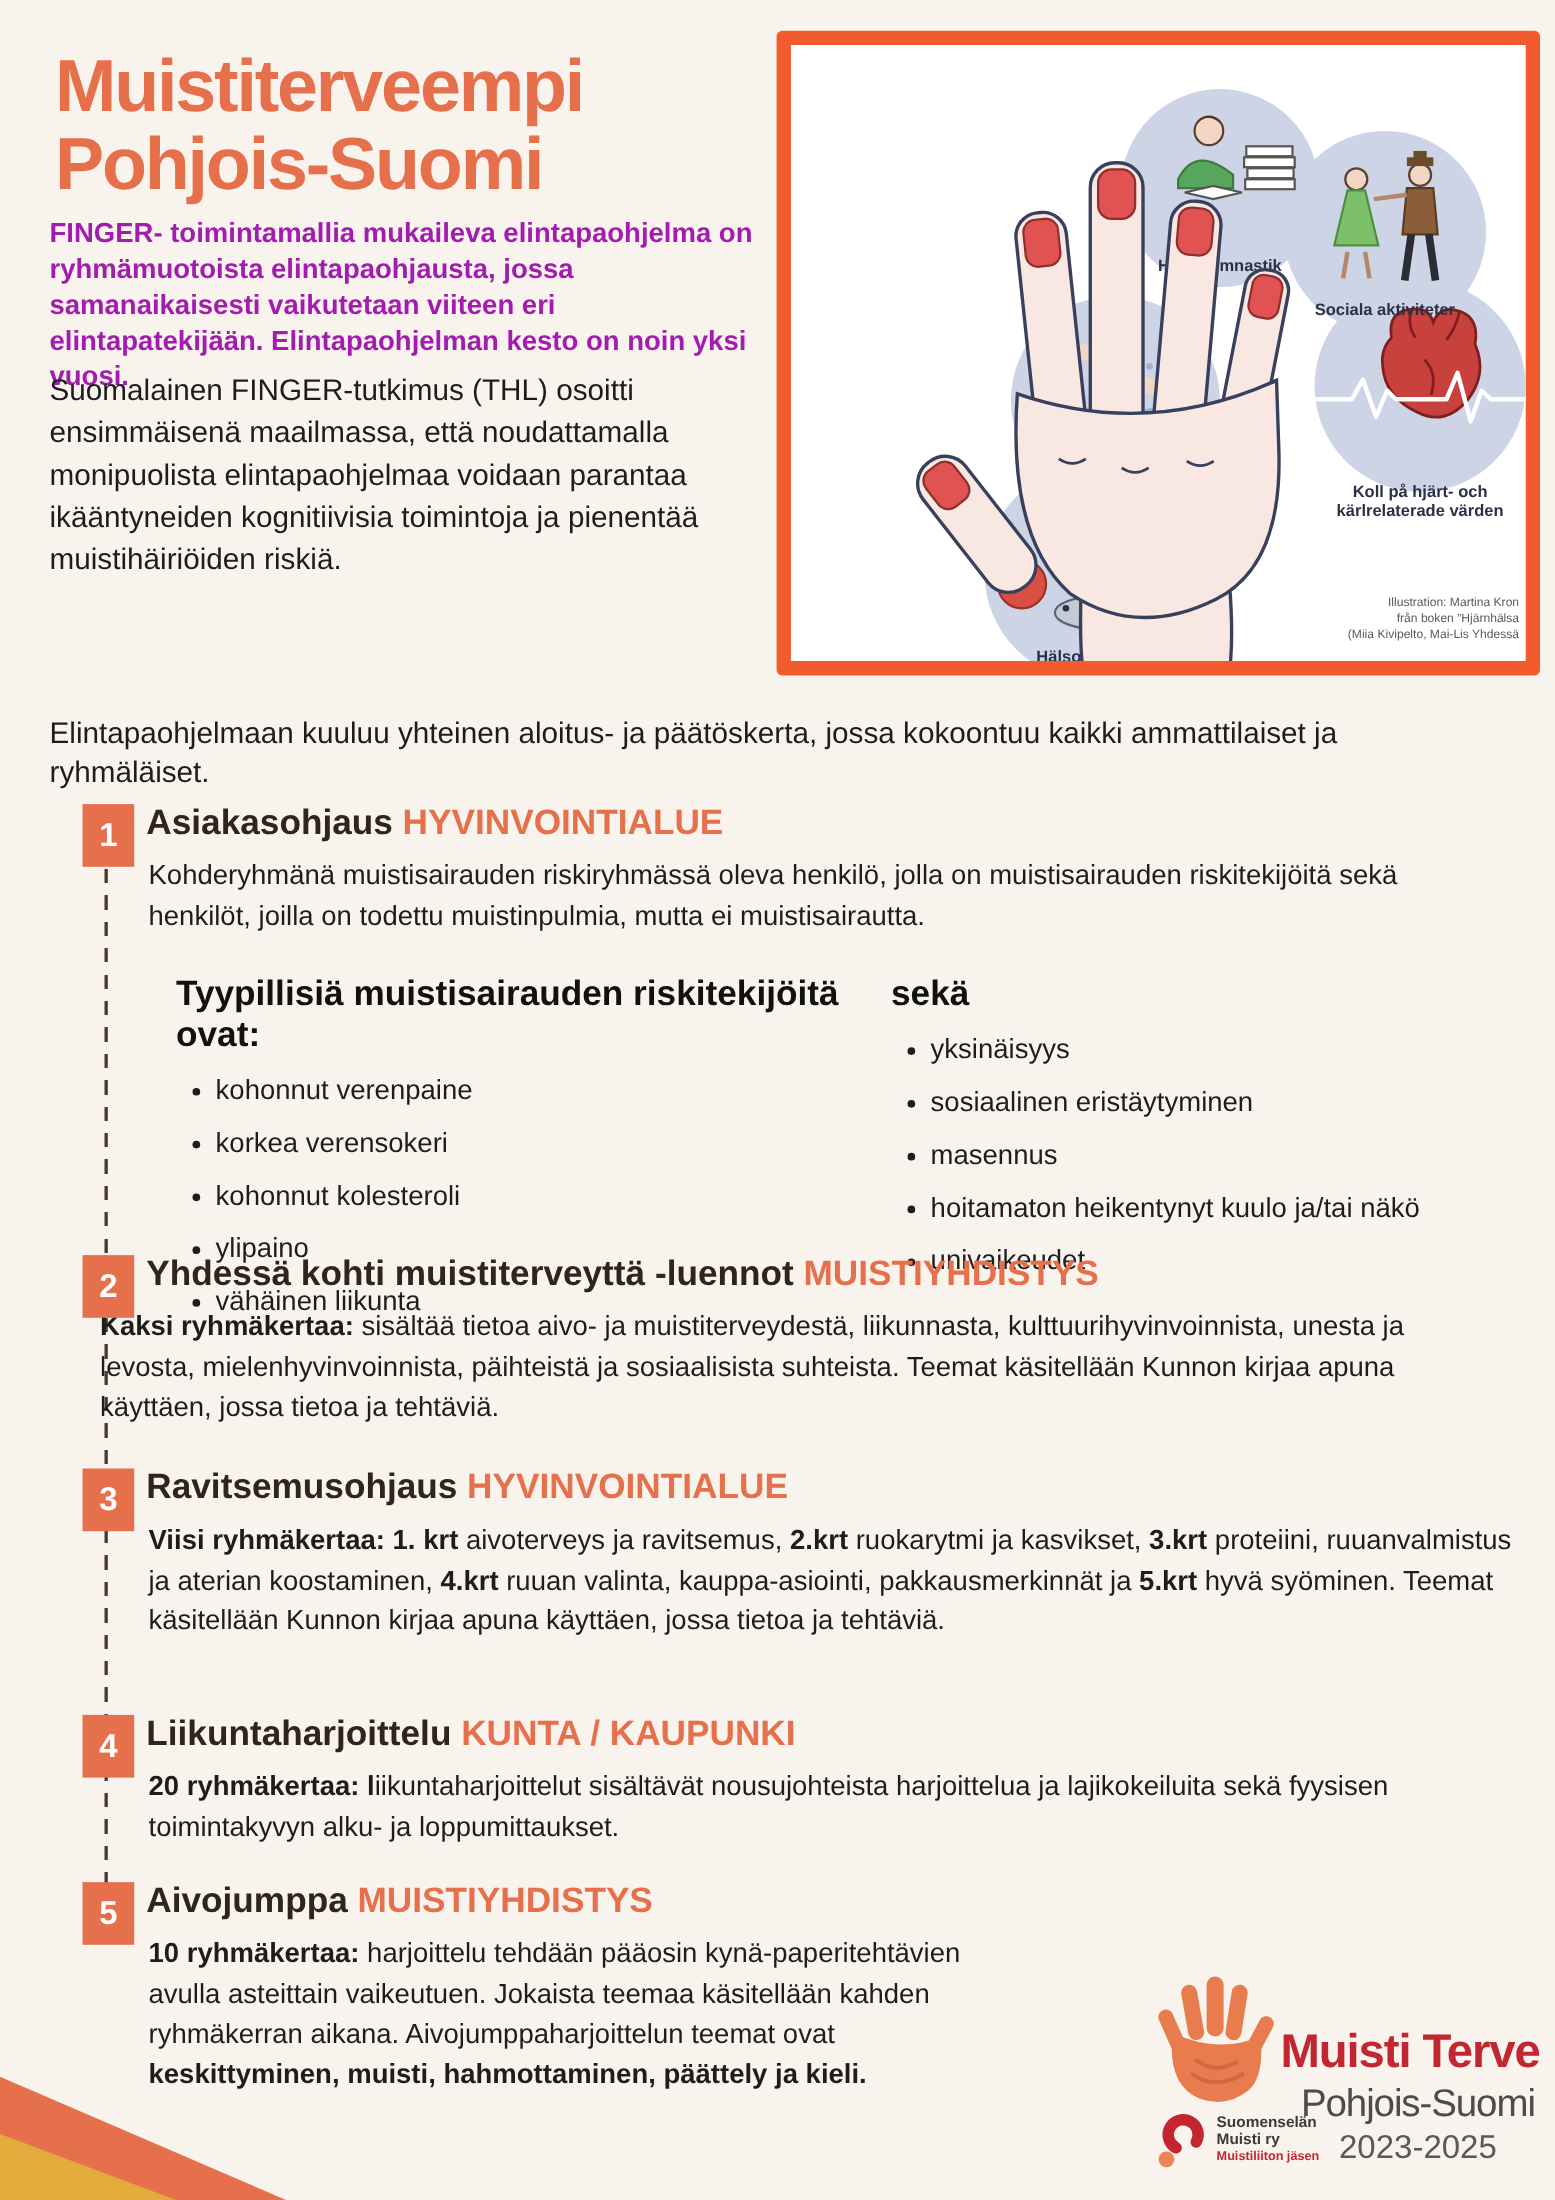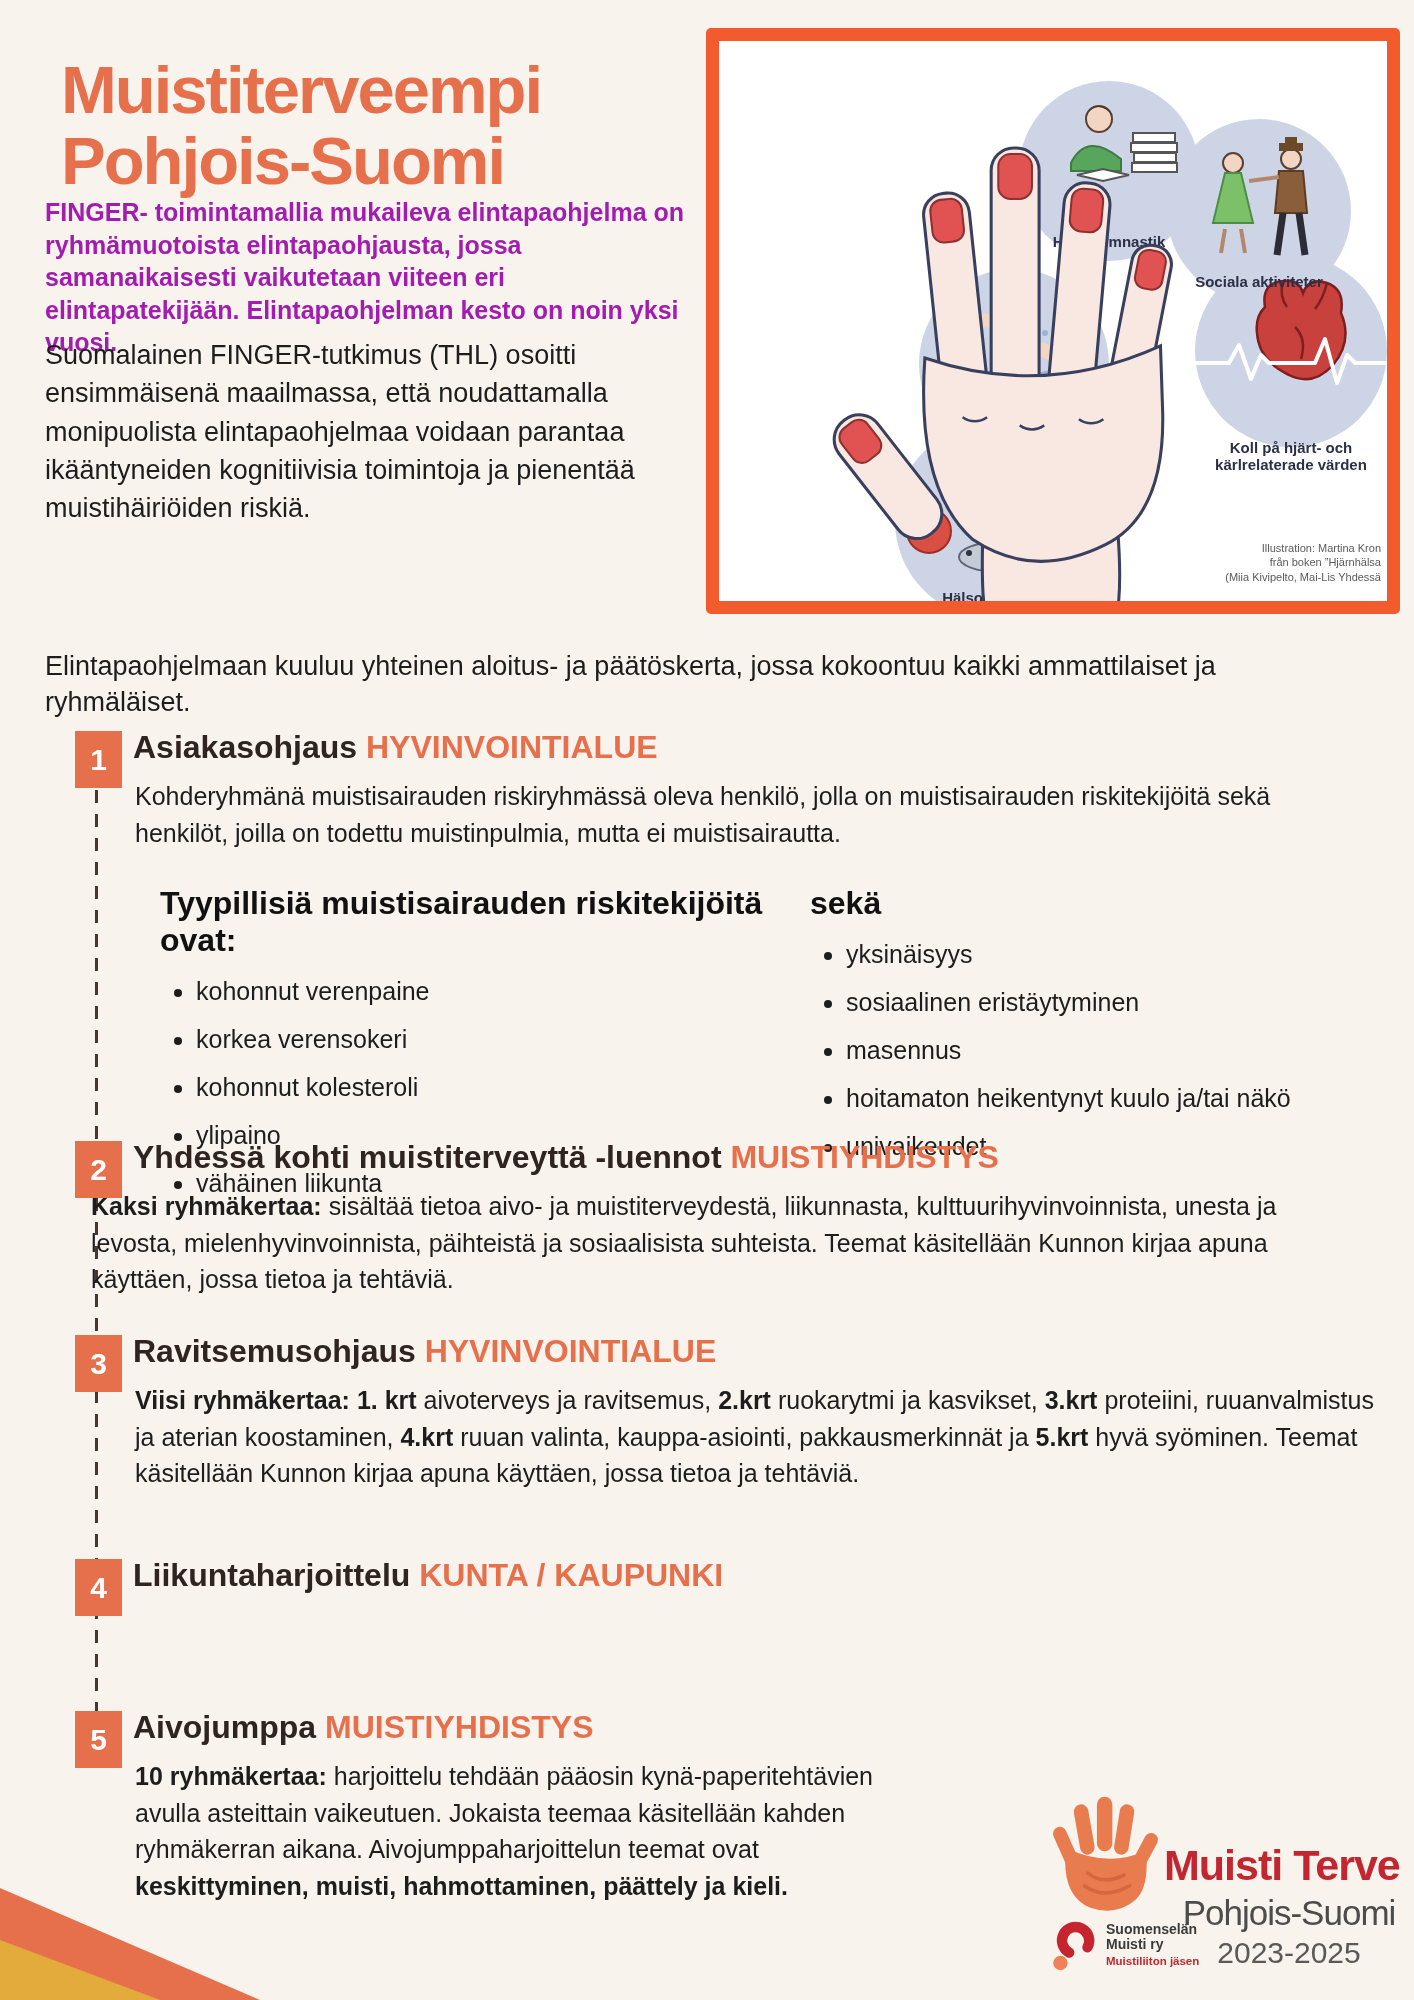--- a/index.html
+++ b/index.html
@@ -1,21 +1,21 @@
 <!DOCTYPE html>
 <html><head>
 <meta charset="utf-8">
 <title>Muistiterveempi Pohjois-Suomi</title>
 <style>
   html,body{margin:0;padding:0;}
   .poster{position:relative;width:1414px;height:2000px;background:#f8f3ed;
           font-family:"Liberation Sans",sans-serif;overflow:hidden;color:#1d1d1d;}
 
   
-  .title{position:absolute;left:45px;top:38px;margin:16px;
+  .title{position:absolute;left:45px;top:38px;margin:5px;
          font-size:67px;line-height:1.06;font-weight:bold;letter-spacing:-2px;color:#e7704c;}
   .intro-bold{position:absolute;left:45px;top:196px;width:645px;margin:0;
               font-size:25px;line-height:1.3;font-weight:bold;color:#a21caf;}
   .intro-body{position:absolute;left:45px;top:336px;width:600px;margin:0;
               font-size:27px;line-height:1.42;color:#1d1d1d;}
   .lead{position:absolute;left:45px;top:648px;width:1260px;margin:0;
         font-size:27px;line-height:1.35;color:#1d1d1d;}
 
   
   .illustration{position:absolute;left:706px;top:28px;width:694px;height:586px;
@@ -235,20 +235,21 @@
 
   <section class="step" style="top:1332px;">
     <div class="step-num">3</div>
     <h2 class="step-title"><span>Ravitsemusohjaus</span> <span class="org">HYVINVOINTIALUE</span></h2>
     <p class="step-body s3-body"><span class="b">Viisi ryhmäkertaa: 1. krt</span><span> aivoterveys ja ravitsemus, </span><span class="b">2.krt</span><span> ruokarytmi ja kasvikset, </span><span class="b">3.krt</span><span> proteiini, ruuanvalmistus ja aterian koostaminen, </span><span class="b">4.krt</span><span> ruuan valinta, kauppa-asiointi, pakkausmerkinnät ja </span><span class="b">5.krt</span><span> hyvä syöminen. Teemat käsitellään Kunnon kirjaa apuna käyttäen, jossa tietoa ja tehtäviä.</span></p>
   </section>
 
   <section class="step" style="top:1556px;">
     <div class="step-num">4</div>
     <h2 class="step-title"><span>Liikuntaharjoittelu</span> <span class="org">KUNTA / KAUPUNKI</span></h2>
+    <p class="step-body s4-body"><span class="b">20 ryhmäkertaa: l</span><span>iikuntaharjoittelut sisältävät nousujohteista harjoittelua ja lajikokeiluita sekä fyysisen toimintakyvyn alku- ja loppumittaukset.</span></p>
   </section>
 
   <section class="step" style="top:1708px;">
     <div class="step-num">5</div>
     <h2 class="step-title"><span>Aivojumppa</span> <span class="org">MUISTIYHDISTYS</span></h2>
     <p class="step-body s5-body"><span class="b">10 ryhmäkertaa:</span><span> harjoittelu tehdään pääosin kynä-paperitehtävien avulla asteittain vaikeutuen. Jokaista teemaa käsitellään kahden ryhmäkerran aikana. Aivojumppaharjoittelun teemat ovat </span><span class="b">keskittyminen, muisti, hahmottaminen, päättely ja kieli.</span></p>
   </section>
 
   <div class="footer-logo">
     <svg class="fl-hand" viewBox="0 0 120 130">

